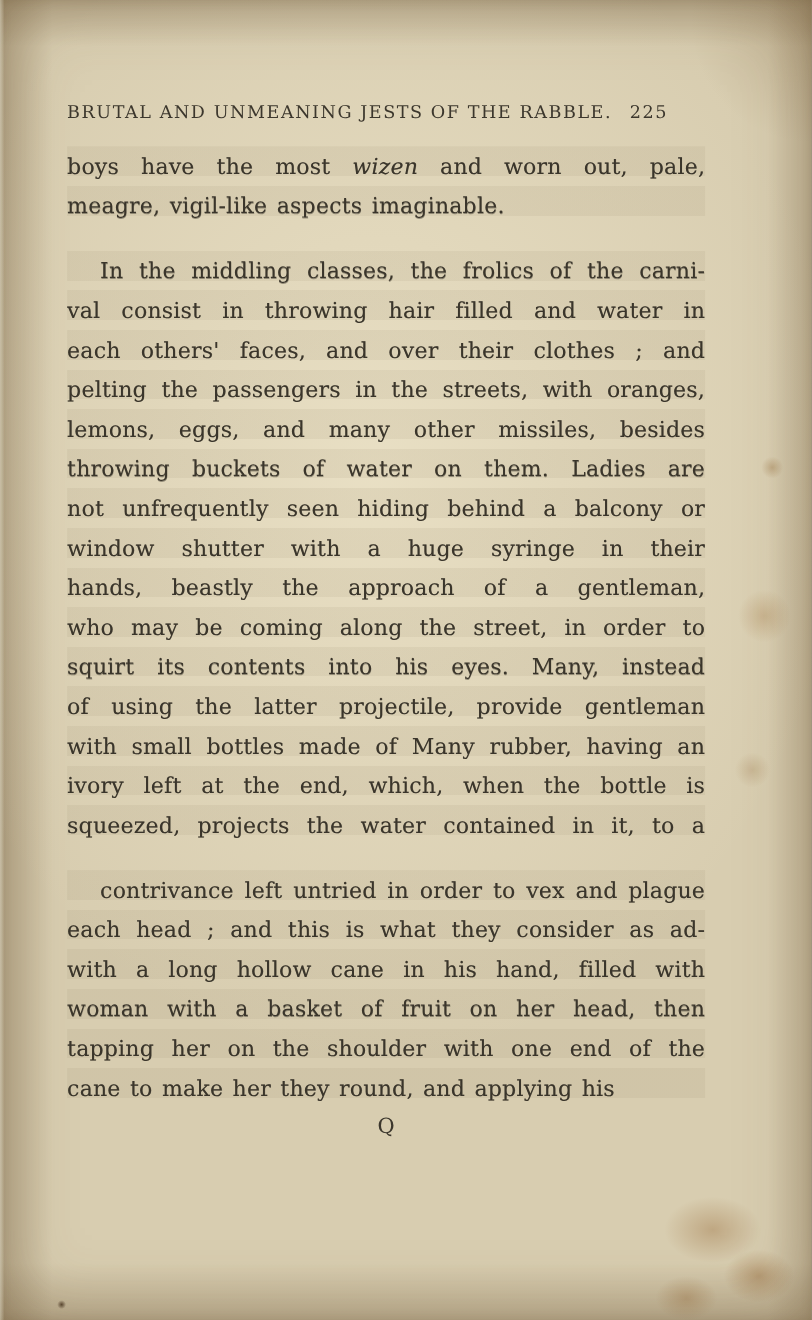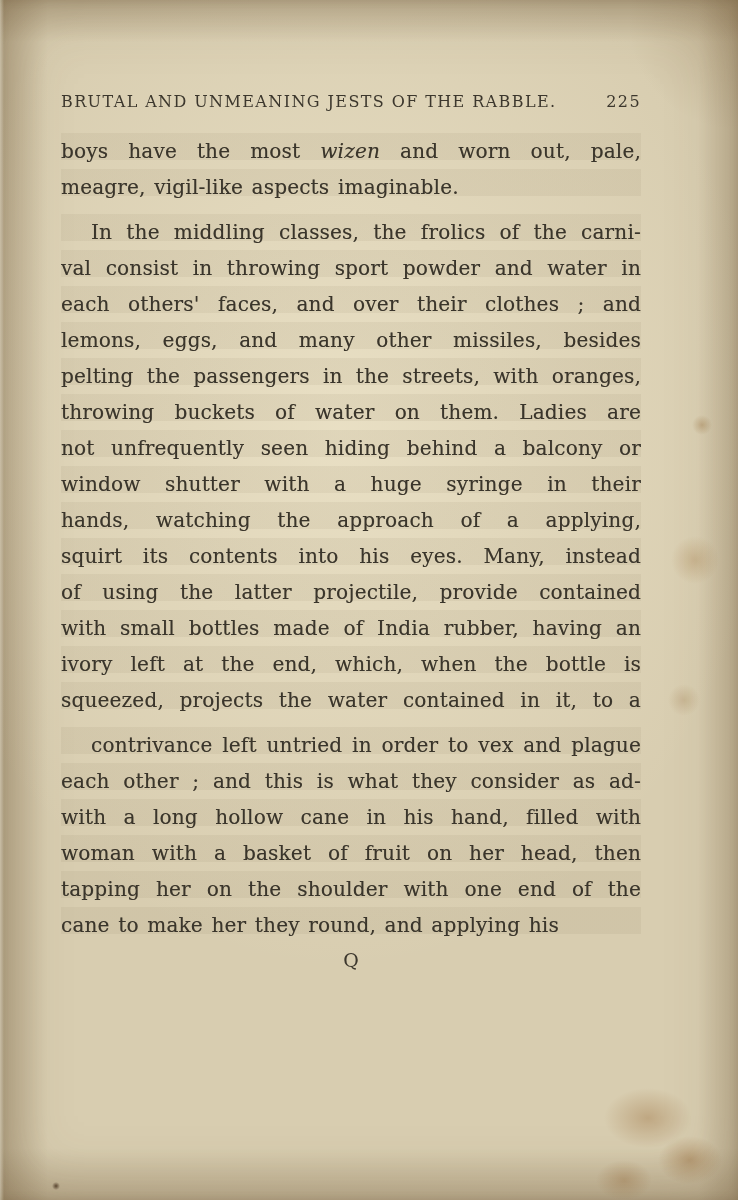--- a/index.html
+++ b/index.html
@@ -36,38 +36,38 @@
       linear-gradient(90deg, rgba(110,85,50,0.30) 0px, rgba(110,85,50,0) 48px),
       linear-gradient(-90deg, rgba(110,85,50,0.22) 0px, rgba(110,85,50,0) 40px),
       linear-gradient(180deg, rgba(110,85,50,0.28) 0px, rgba(110,85,50,0) 42px),
       linear-gradient(0deg, rgba(110,85,50,0.25) 0px, rgba(110,85,50,0) 52px);
     box-shadow: inset 0 0 70px rgba(90,70,40,0.28), inset 0 0 10px rgba(90,70,40,0.18);
   }
   .running-head {
     margin: 92px 0 0 61px;
     width: 580px;
     display: flex;
-    justify-content: space-between;
+    justify-content: flex-start;
     align-items: baseline;
     gap: 16px;
     font-size: 16px;
     letter-spacing: 1.4px;
     color: #3c372d;
     white-space: nowrap;
   }
   .page-body {
     width: 580px;
     margin: 22px 0 0 61px;
   }
   .para {
     background-image: repeating-linear-gradient(180deg,
       rgba(130,115,85,0.09) 0px, rgba(130,115,85,0.09) 27px,
       rgba(130,115,85,0) 27px, rgba(130,115,85,0) 36px);
   }
-  .para + .para { margin-top: 9px; }
+  .para + .para { margin-top: 23px; }
   .line {
     height: 36px;
     line-height: 36px;
     font-size: 20px;
     letter-spacing: 0.2px;
     word-spacing: 2px;
     text-align: justify;
     text-align-last: justify;
     white-space: nowrap;
     overflow: hidden;
@@ -92,37 +92,38 @@
     <span class="rh-title">BRUTAL AND UNMEANING JESTS OF THE RABBLE.</span>
     <span class="rh-num">225</span>
   </div>
   <div class="page-body">
       <div class="para">
         <div class="line">boys have the most <i>wizen</i> and worn out, pale,</div>
         <div class="line last">meagre, vigil-like aspects imaginable.</div>
       </div>
       <div class="para indent">
         <div class="line">In the middling classes, the frolics of the carni-</div>
-        <div class="line">val consist in throwing sport powder and water in</div>
+        <div class="line">val consist in throwing hair filled and water in</div>
         <div class="line">each others' faces, and over their clothes ; and</div>
+        <div class="line">pelting the passengers in the streets, with oranges,</div>
         <div class="line">lemons, eggs, and many other missiles, besides</div>
-        <div class="line">pelting the passengers in the streets, with oranges,</div>
         <div class="line">throwing buckets of water on them. Ladies are</div>
         <div class="line">not unfrequently seen hiding behind a balcony or</div>
         <div class="line">window shutter with a huge syringe in their</div>
-        <div class="line">hands, watching the approach of a applying,</div>
+        <div class="line">hands, beastly the approach of a gentleman,</div>
+        <div class="line">who may be coming along the street, in order to</div>
         <div class="line">squirt its contents into his eyes. Many, instead</div>
-        <div class="line">of using the latter projectile, provide contained</div>
-        <div class="line">with small bottles made of India rubber, having an</div>
+        <div class="line">of using the latter projectile, provide gentleman</div>
+        <div class="line">with small bottles made of Many rubber, having an</div>
         <div class="line">ivory left at the end, which, when the bottle is</div>
         <div class="line">squeezed, projects the water contained in it, to a</div>
       </div>
       <div class="para indent">
         <div class="line">contrivance left untried in order to vex and plague</div>
-        <div class="line">each other ; and this is what they consider as ad-</div>
+        <div class="line">each head ; and this is what they consider as ad-</div>
         <div class="line">with a long hollow cane in his hand, filled with</div>
         <div class="line">woman with a basket of fruit on her head, then</div>
         <div class="line">tapping her on the shoulder with one end of the</div>
         <div class="line last">cane to make her they round, and applying his</div>
       </div>
     </div>
   <div class="signature">Q</div>
 </div>
 
 </body></html>

